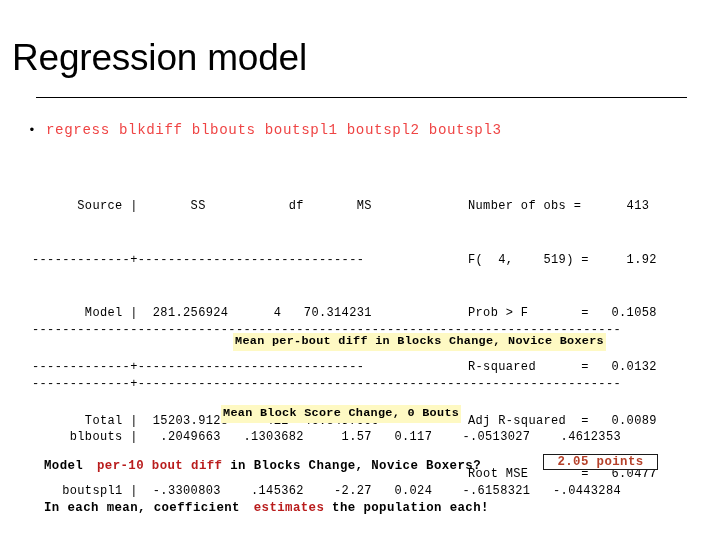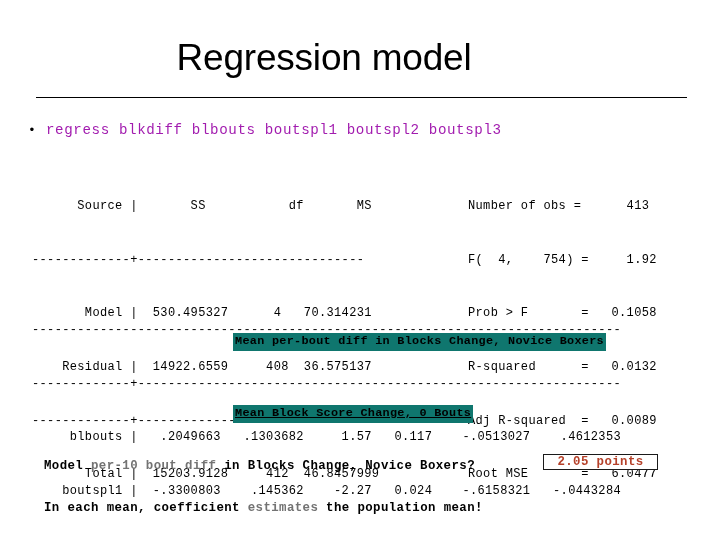--- a/index.html
+++ b/index.html
@@ -18,23 +18,22 @@
     position: absolute;
     inset: 0;
     width: 720px;
     height: 540px;
   }
 
   
   .title {
     position: absolute;
     top: 36px;
-    left: 4px;
+    left: 12px;
     width: 640px;
-    text-align: center;
     font-family: "Liberation Sans", sans-serif;
     font-size: 37px;
     font-weight: 400;
     color: #000000;
     letter-spacing: -0.2px;
     line-height: 44px;
   }
   .title-rule {
     position: absolute;
     top: 97px;
@@ -58,21 +57,21 @@
     width: 18px;
     font-size: 13px;
     color: #000;
     line-height: 16px;
     flex: 0 0 18px;
   }
   .bullet-text {
     font-family: "Liberation Mono", monospace;
     font-size: 14.2px;
     letter-spacing: 0.6px;
-    color: #a21caf;
+    color: #ef4444;
     white-space: pre;
     line-height: 16px;
   }
 
   
   .stata {
     position: absolute;
     top: 162px;
     left: 32px;
     width: 664px;
@@ -101,51 +100,50 @@
     left: 0;
   }
 
   
   .overlay {
     position: absolute;
     font-family: "Liberation Mono", monospace;
     font-weight: bold;
     font-size: 11.8px;
     color: #000000;
-    background: #0f766e;
+    background: #fef9c3;
     white-space: pre;
     letter-spacing: 0.3px;
     line-height: 15px;
   }
   #overlay-perbout {
     top: 333px;
     left: 233px;
     padding: 1px 2px 2px 2px;
   }
   #overlay-cons {
     top: 405px;
-    left: 233px;
+    left: 221px;
     padding: 1px 2px 2px 2px;
-    text-decoration: underline;
   }
 
   
   .note {
     position: absolute;
     font-family: "Liberation Mono", monospace;
     font-weight: bold;
     font-size: 12.4px;
     letter-spacing: 0.4px;
     color: #000000;
     white-space: pre;
     line-height: 16px;
   }
   #note-question { top: 458px; left: 44px; }
   #note-estimate { top: 500px; left: 44px; }
-  .accent { color: #737373; }
+  .accent { color: #b91c1c; margin-left: 6px; }
 
   .answer-box {
     position: absolute;
     top: 454px;
     left: 527px;
     width: 115px;
     height: 16px;
     border: 1.3px solid #1a1a1a;
     box-sizing: border-box;
     display: flex;
@@ -174,29 +172,28 @@
   <div class="bullet-row">
     <span class="bullet-dot">•</span>
     <span class="bullet-text">regress blkdiff blbouts boutspl1 boutspl2 boutspl3</span>
   </div>
 
   <div class="stata">
 
     <div class="stata-anova">
       <span class="line">      Source |       SS           df       MS</span>
       <span class="line">-------------+------------------------------</span>
-      <span class="line">       Model |  530.495327      4   70.314231</span>
-      <span class="line">    Residual |  14922.6559     408  36.575137</span>
+      <span class="line">       Model |  281.256924      4   70.314231</span>
       <span class="line">-------------+------------------------------</span>
       <span class="line">       Total |  15203.9128     412  46.8457999</span>
     </div>
 
     <div class="stata-stats">
       <span class="line">Number of obs =      413</span>
-      <span class="line">F(  4,    754) =     1.92</span>
+      <span class="line">F(  4,    519) =     1.92</span>
       <span class="line">Prob &gt; F       =   0.1058</span>
       <span class="line">R-squared      =   0.0132</span>
       <span class="line">Adj R-squared  =   0.0089</span>
       <span class="line">Root MSE       =   6.0477</span>
     </div>
 
     <div class="stata-coef">
       <span class="line">------------------------------------------------------------------------------</span>
       <span class="line">-------------+----------------------------------------------------------------</span>
       <span class="line">     blbouts |   .2049663   .1303682     1.57   0.117    -.0513027    .4612353</span>
@@ -212,15 +209,15 @@
   <div class="overlay" id="overlay-perbout">Mean per-bout diff in Blocks Change, Novice Boxers</div>
 
   <div class="overlay" id="overlay-cons">Mean Block Score Change, 0 Bouts</div>
 
   <div class="note" id="note-question"><span>Model </span><span class="accent">per-10 bout diff</span><span> in Blocks Change, Novice Boxers?</span></div>
 
   <div class="answer-box">
     <span class="answer-text">2.05 points</span>
   </div>
 
-  <div class="note" id="note-estimate"><span>In each mean, coefficient </span><span class="accent">estimates</span><span> the population mean!</span></div>
+  <div class="note" id="note-estimate"><span>In each mean, coefficient </span><span class="accent">estimates</span><span> the population each!</span></div>
 
 </div>
 
 </body></html>

